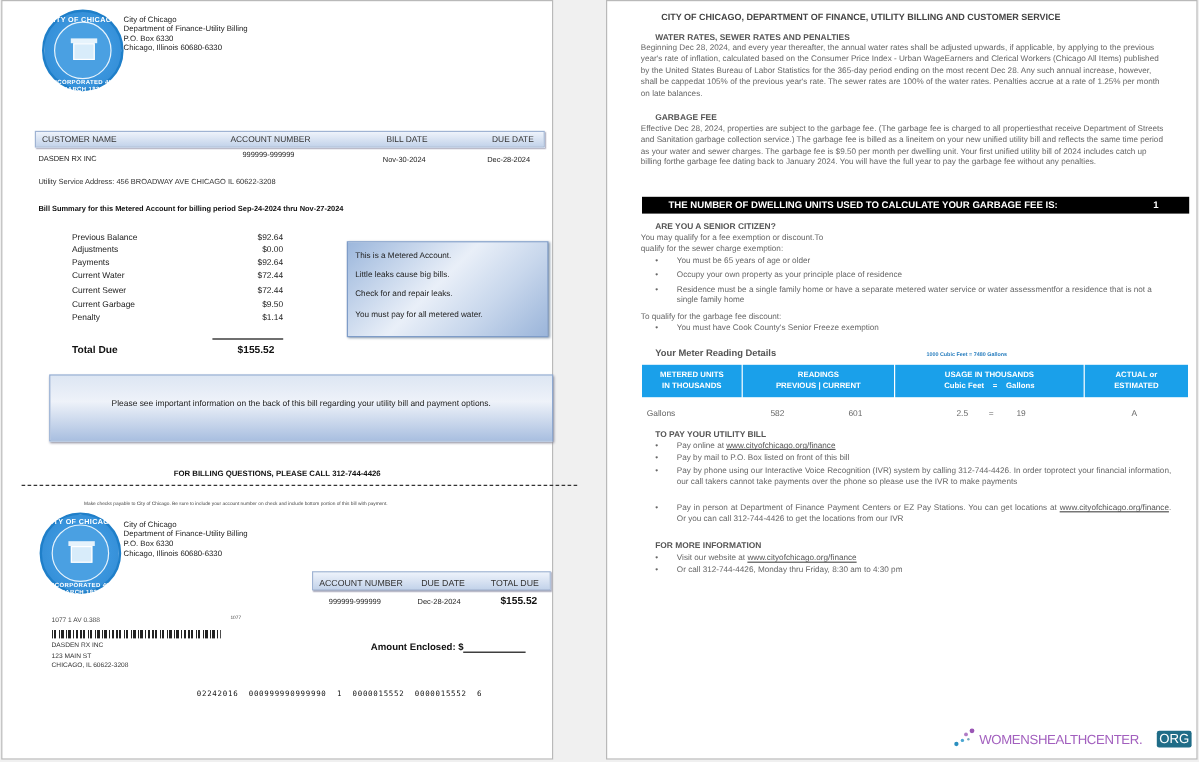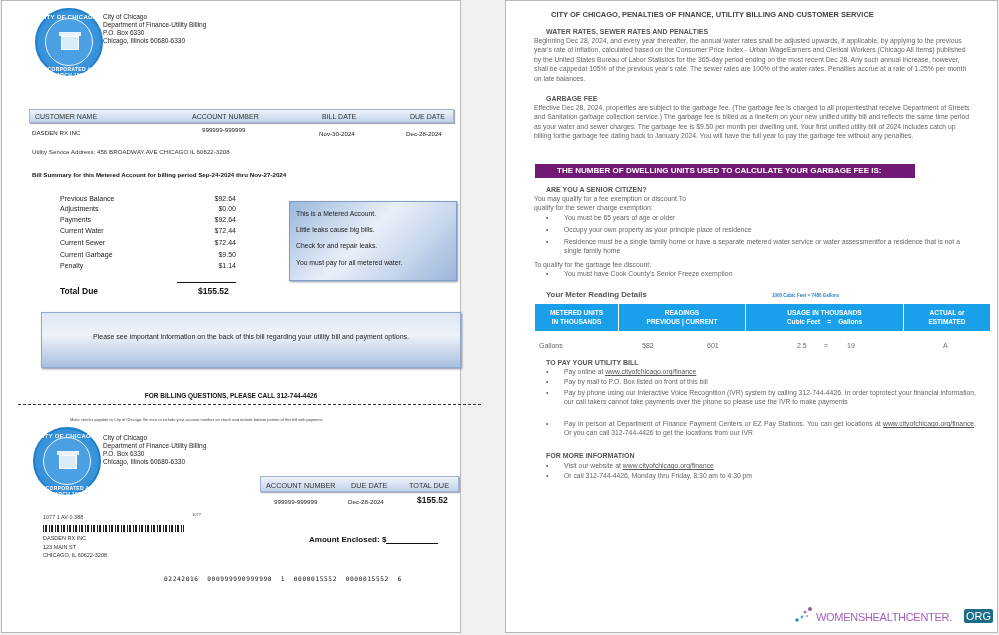--- a/index.html
+++ b/index.html
@@ -44,21 +44,21 @@
 
   .stubbar { position: absolute; left: 258px; top: 475px; width: 199px; height: 16px;
     background: linear-gradient(#eef3fb, #c3d3ea); border: 1px solid #9fb3d3; box-shadow: 1px 1px 1px #aab; }
   .stubbar span { position: absolute; top: 4px; font-size: 7.3px; color: #333; }
 
   .barcode { position: absolute; left: 41px; top: 524px; width: 141px; height: 7px;
     background: repeating-linear-gradient(90deg, #222 0 1px, #fff 1px 2px, #222 2px 3px, #222 3px 4px, #fff 4px 5px, #fff 5px 6px); }
   .btitle { position: absolute; left: 45px; top: 9px; font-size: 7.5px; font-weight: bold; color: #444; }
   .sech { position: absolute; left: 40px; font-size: 7px; font-weight: bold; color: #555; }
   .para { position: absolute; left: 28px; width: 440px; font-size: 6.8px; line-height: 9.4px; color: #666; }
-  .dwell { position: absolute; left: 29px; top: 163px; width: 380px; height: 14px; background: #701a75; color: #fff; font-weight: bold; font-size: 8px; line-height: 14px; }
+  .dwell { position: absolute; left: 29px; top: 163px; width: 456px; height: 14px; background: #000000; color: #fff; font-weight: bold; font-size: 8px; line-height: 14px; }
   .bul { position: absolute; left: 30px; font-size: 6.8px; line-height: 9.4px; color: #666; width: 440px; }
   .bul .dot { position: absolute; left: 10px; }
   .bul .t { display: block; margin-left: 28px; }
   .link { text-decoration: underline; color: #555; }
 
   .mtab-head { position: absolute; top: 303px; height: 27px; background: #1aa0ea; color: #fff; font-weight: bold; font-size: 6.5px; text-align: center; line-height: 8.5px; padding-top: 5px; }
   .mtab-cell { position: absolute; top: 341px; font-size: 7px; color: #666; }
 
   .logo { position: absolute; left: 288px; top: 605px; height: 20px; }
 </style>
@@ -154,21 +154,21 @@
     <div>123 MAIN ST</div>
     <div>CHICAGO, IL 60622-3208</div>
   </div>
   <div class="abs" style="left:307px;top:534px;font-size:8px;font-weight:bold;color:#111;">
     <span>Amount Enclosed: $</span><span style="display:inline-block;width:52px;border-bottom:1px solid #111;vertical-align:bottom;"></span>
   </div>
   <div class="abs" style="left:162px;top:574px;font-family:'DejaVu Sans Mono', monospace;font-size:6.2px;letter-spacing:.6px;color:#111;white-space:pre;">02242016  000999990999990  1  0000015552  0000015552  6</div>
 </div>
 
 <div class="page" id="page-back">
-  <div class="btitle">CITY OF CHICAGO, PENALTIES OF FINANCE, UTILITY BILLING AND CUSTOMER SERVICE</div>
+  <div class="btitle">CITY OF CHICAGO, DEPARTMENT OF FINANCE, UTILITY BILLING AND CUSTOMER SERVICE</div>
 
   <div class="sech" style="top:27px;">WATER RATES, SEWER RATES AND PENALTIES</div>
   <div class="para" style="top:35px;">Beginning Dec 28, 2024, and every year thereafter, the annual water rates shall be adjusted upwards, if applicable, by applying to the previous year's rate of inflation, calculated based on the Consumer Price Index - Urban WageEarners and Clerical Workers (Chicago All Items) published by the United States Bureau of Labor Statistics for the 365-day period ending on the most recent Dec 28. Any such annual increase, however, shall be cappedat 105% of the previous year's rate. The sewer rates are 100% of the water rates. Penalties accrue at a rate of 1.25% per month on late balances.</div>
 
   <div class="sech" style="top:94px;">GARBAGE FEE</div>
   <div class="para" style="top:102px;">Effective Dec 28, 2024, properties are subject to the garbage fee. (The garbage fee is charged to all propertiesthat receive Department of Streets and Sanitation garbage collection service.) The garbage fee is billed as a lineitem on your new unified utility bill and reflects the same time period as your water and sewer charges. The garbage fee is $9.50 per month per dwelling unit. Your first unified utility bill of 2024 includes catch up billing forthe garbage fee dating back to January 2024. You will have the full year to pay the garbage fee without any penalties.</div>
 
   <div class="dwell">
     <span style="position:absolute;left:22px;">THE NUMBER OF DWELLING UNITS USED TO CALCULATE YOUR GARBAGE FEE IS:</span>
     <span style="position:absolute;left:426px;">1</span>

